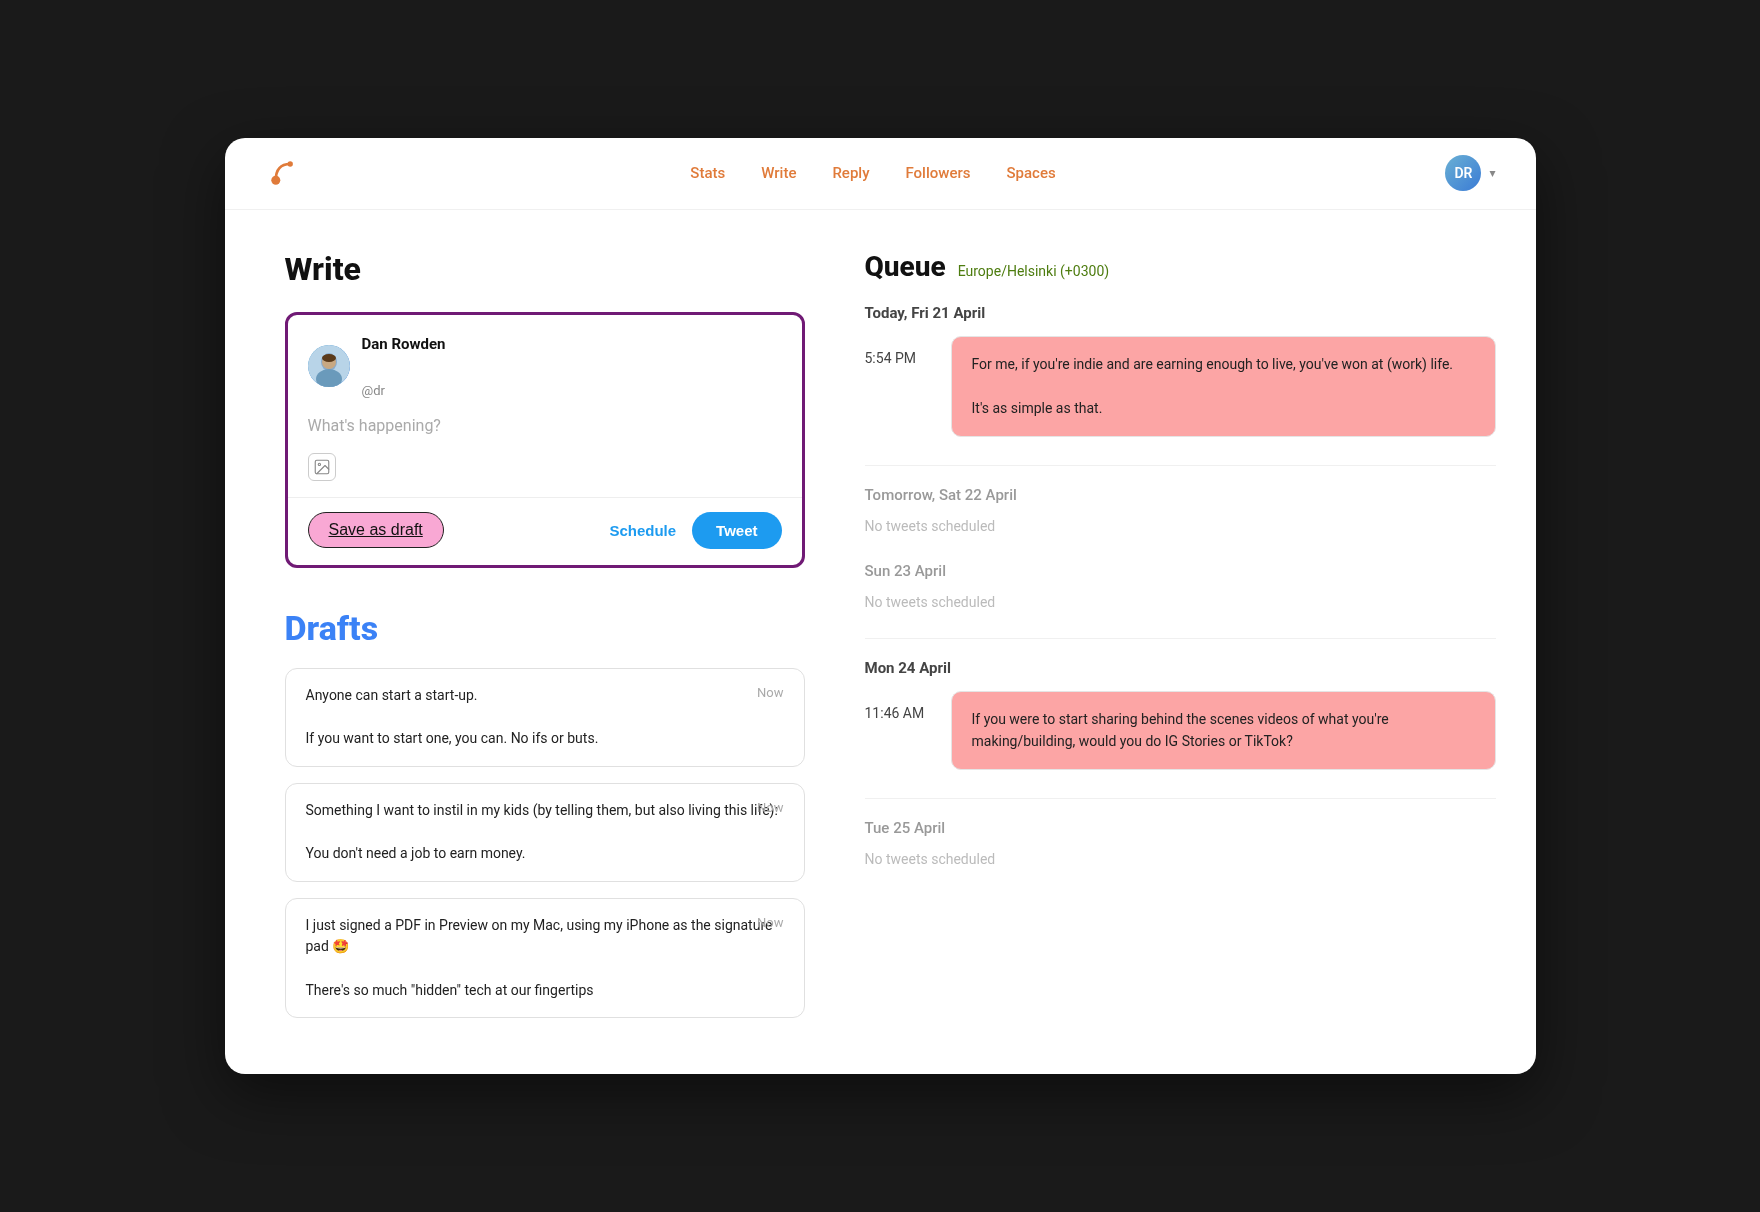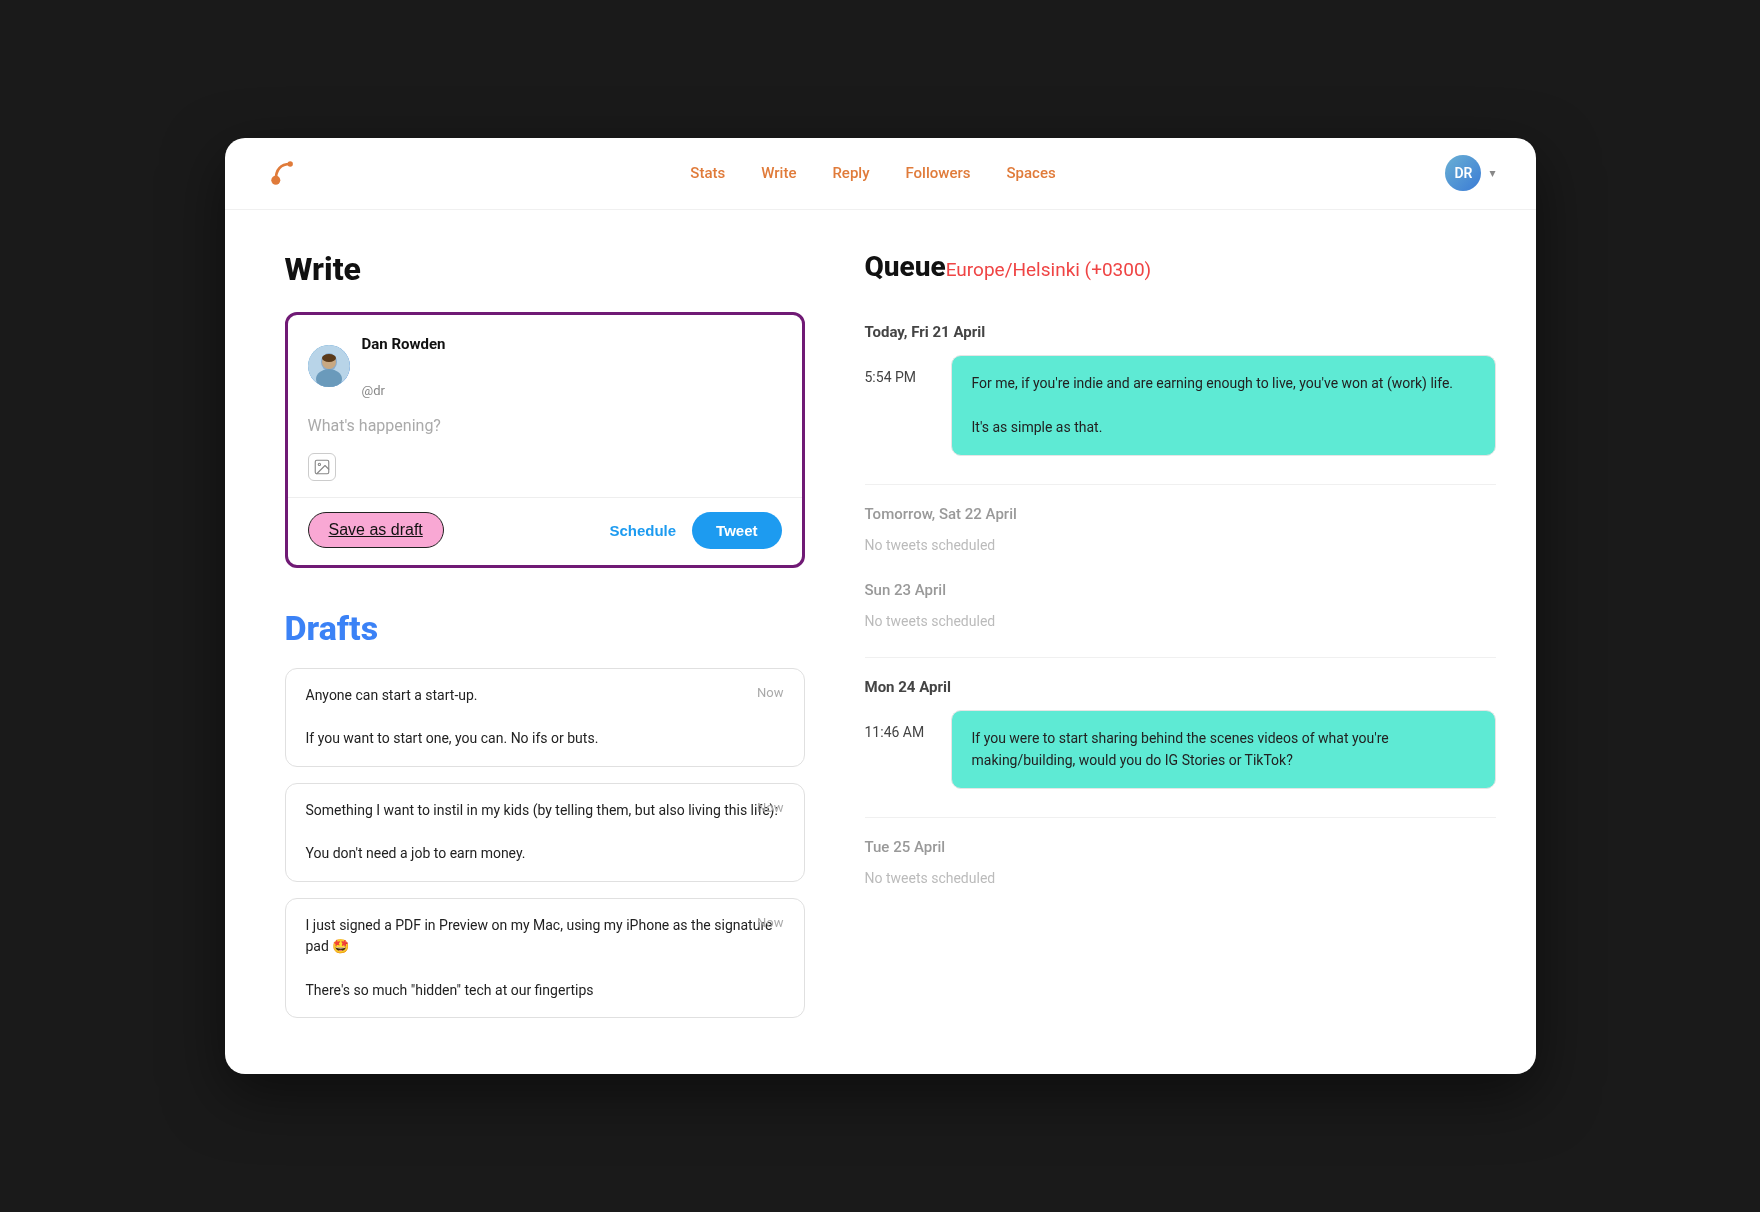--- a/index.html
+++ b/index.html
@@ -220,30 +220,31 @@
       position: absolute;
       top: 16px;
       right: 20px;
       font-size: 13px;
       color: #aaa;
     }
     
     .queue-header {
       display: flex;
       align-items: baseline;
-      margin-bottom: 40px;
+      gap: 12px;
+      margin-bottom: 21px;
     }
     .queue-title {
       font-size: 28px;
       font-weight: 800;
       color: #111;
     }
     .queue-tz {
-      font-size: 19px;
-      color: #ef4444;
+      font-size: 14px;
+      color: #4d7c0f;
     }
     .queue-day-header {
       font-size: 15px;
       font-weight: 700;
       color: #444;
       margin-bottom: 14px;
     }
     .queue-day-header.muted {
       color: #999;
       font-weight: 500;
@@ -266,21 +267,21 @@
       white-space: nowrap;
     }
     .queue-tweet-card {
       flex: 1;
       border: 1px solid #e5e5e5;
       border-radius: 10px;
       padding: 16px 20px;
       font-size: 14px;
       color: #222;
       line-height: 1.6;
-      background: #5eead4;
+      background: #fca5a5;
     }
     .queue-section {
       margin-bottom: 28px;
     }
     .divider-line {
       border: none;
       border-top: 1px solid #f0f0f0;
       margin: 20px 0;
     }
   </style>

